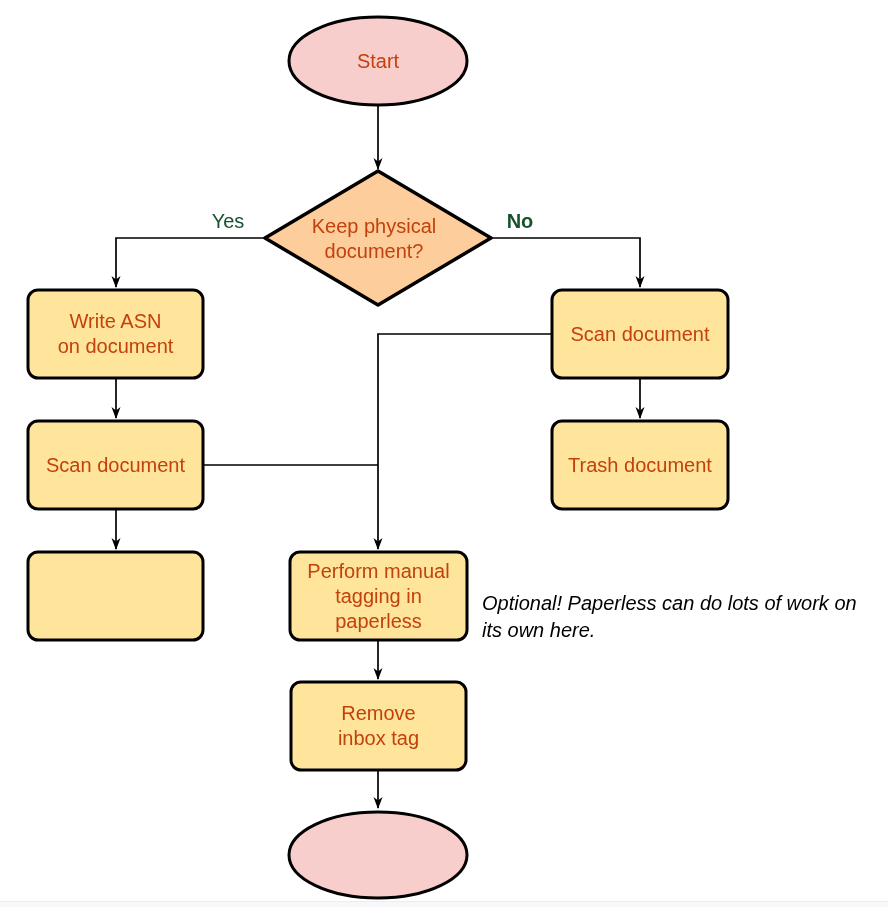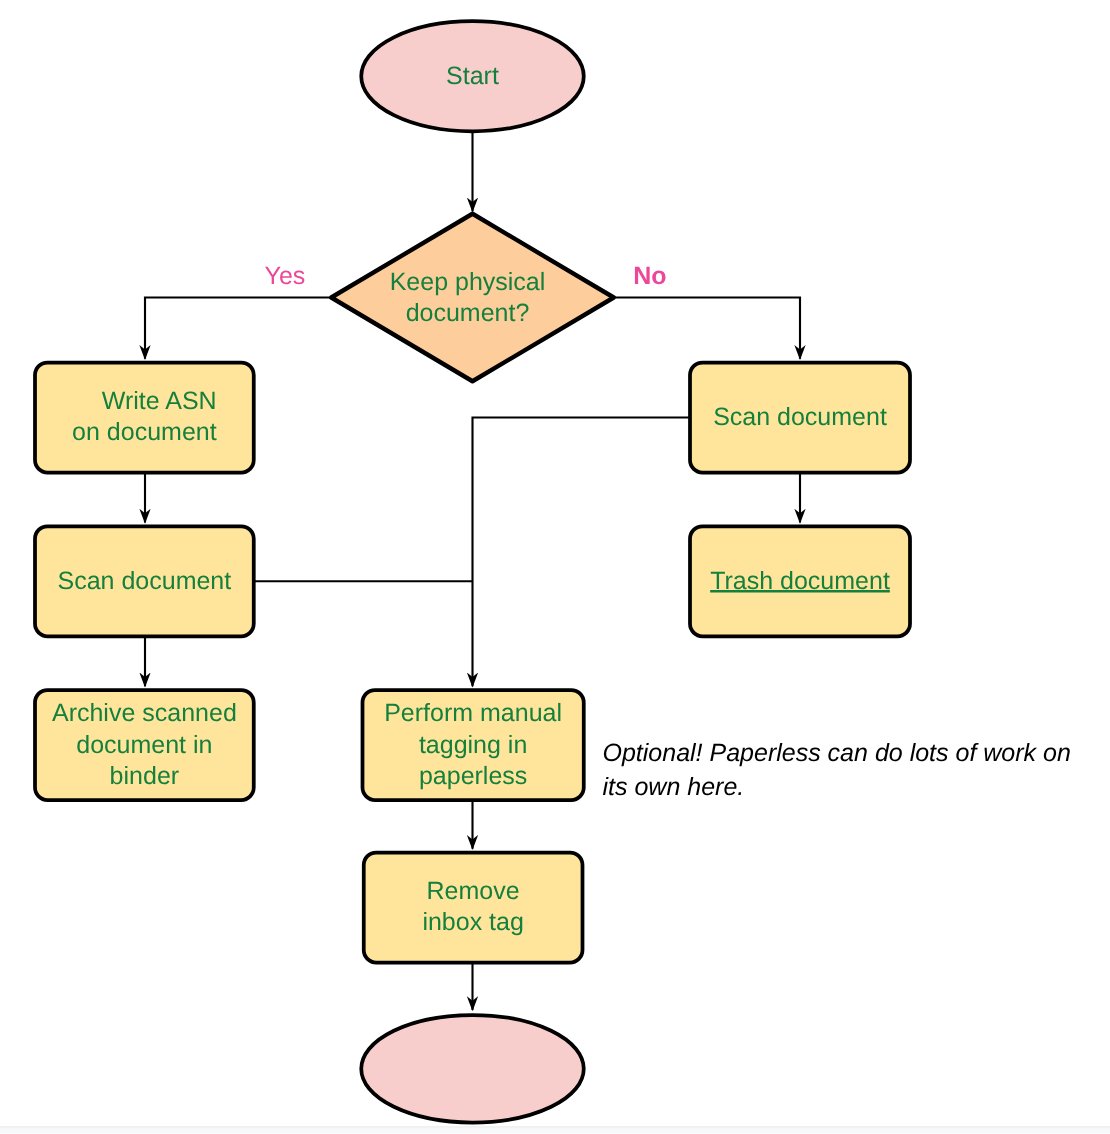--- a/index.html
+++ b/index.html
@@ -21,31 +21,31 @@
     left: 0;
   }
   .node-label {
     position: absolute;
     display: flex;
     align-items: center;
     justify-content: center;
     text-align: center;
     font-size: 20px;
     line-height: 25px;
-    color: #15803d;
+    color: #c2410c;
     white-space: pre-line;
     pointer-events: none;
   }
   .edge-label {
     position: absolute;
     display: flex;
     align-items: center;
     justify-content: center;
     font-size: 20px;
-    color: #ec4899;
+    color: #14532d;
     background: #ffffff;
     pointer-events: none;
   }
   .note-text {
     position: absolute;
     font-size: 20px;
     font-style: italic;
     line-height: 27px;
     color: #000000;
     white-space: pre-line;
@@ -107,32 +107,29 @@
 
   <div class="node-label" style="left:289px; top:17px; width:178px; height:88px;">Start</div>
 
   <div class="node-label" style="left:272px; top:172px; width:204px; height:133px;">Keep physical
 document?</div>
 
   <div class="edge-label" style="left:203px; top:210px; width:50px; height:22px;">Yes</div>
 
   <div class="edge-label" style="left:495px; top:210px; width:50px; height:22px;font-weight:bold;">No</div>
 
-  <div class="node-label" style="left:28px; top:290px; width:175px; height:88px;text-align:right;">Write ASN
+  <div class="node-label" style="left:28px; top:290px; width:175px; height:88px;">Write ASN
 on document</div>
 
   <div class="node-label" style="left:28px; top:421px; width:175px; height:88px;">Scan document</div>
 
-  <div class="node-label" style="left:28px; top:552px; width:175px; height:88px;">Archive scanned
-document in
-binder</div>
 
   <div class="node-label" style="left:552px; top:290px; width:176px; height:88px;">Scan document</div>
 
-  <div class="node-label" style="left:552px; top:421px; width:176px; height:88px;text-decoration:underline;">Trash document</div>
+  <div class="node-label" style="left:552px; top:421px; width:176px; height:88px;">Trash document</div>
 
   <div class="node-label" style="left:290px; top:552px; width:177px; height:88px;">Perform manual
 tagging in
 paperless</div>
 
   <div class="node-label" style="left:291px; top:682px; width:175px; height:88px;">Remove
 inbox tag</div>
 
 
   <div class="note-text" style="left:482px; top:590px; width:410px;">Optional! Paperless can do lots of work on

